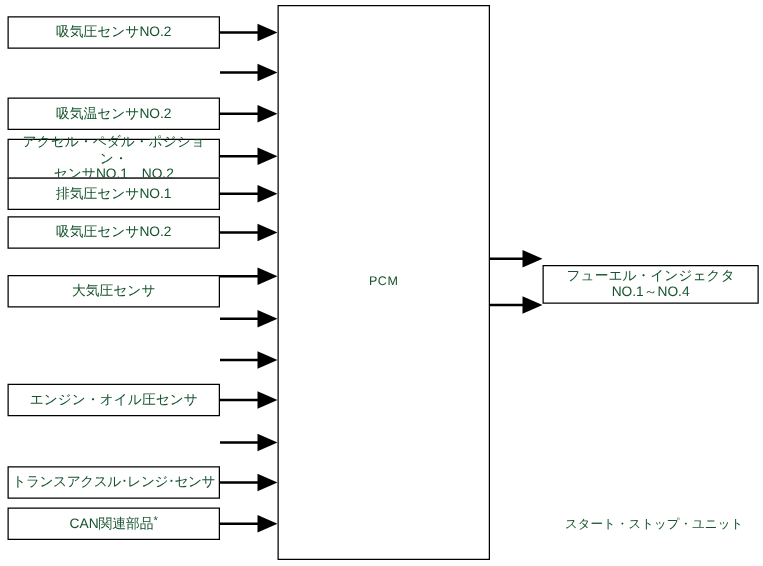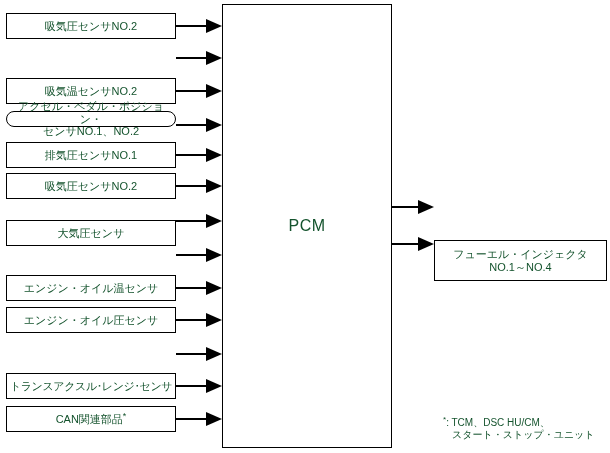--- a/index.html
+++ b/index.html
@@ -8,23 +8,23 @@
     font-family:"Liberation Sans","DejaVu Sans",sans-serif; color:#14532d;
     overflow:hidden;
   }
   .box {
     position:absolute; box-sizing:border-box;
     border:1.5px solid #000000; background:#ffffff;
     display:flex; align-items:center; justify-content:center;
     text-align:center; font-size:11px;
   }
   .in  { left:6px;   width:170px; height:26px; }
-  .in.two { height:16px;border-radius:10px; }
+  .in.two { height:32px; }
   .out { left:434px; width:173px; }
-  .pcm { left:222px; top:4px; width:170px; height:444px; font-size:16px; letter-spacing:0.5px; }
+  .pcm { left:222px; top:4px; width:170px; height:444px; font-size:10px; letter-spacing:0.5px; }
   .lbl { white-space:pre-line; line-height:12.5px; }
   .tight .lbl { letter-spacing:-0.4px; }
   .mark { position:relative; top:-3px; font-size:9px; line-height:9px; }
   .arrow { position:absolute; height:14px; }
   .aline { position:absolute; left:0; right:13px; top:6px; height:2px; background:#000000; }
   .ahead { position:absolute; right:0; top:0; width:0; height:0;
            border-left:16px solid #000000; border-top:7px solid transparent; border-bottom:7px solid transparent; }
   .footnote { position:absolute; left:443px; top:414px; font-size:10px; line-height:11.5px; }
   .fline { white-space:nowrap; }
   .fline sup { font-size:8px; }
@@ -46,23 +46,20 @@
 センサNO.1、NO.2</span>
     </div>
   <div class="box in" style="top:142px">
       <span class="lbl">排気圧センサNO.1</span>
     </div>
   <div class="box in" style="top:173px">
       <span class="lbl">吸気圧センサNO.2</span>
     </div>
   <div class="box in" style="top:220px">
       <span class="lbl">大気圧センサ</span>
-    </div>
-  <div class="box in" style="top:275px">
-      <span class="lbl">エンジン・オイル温センサ</span>
     </div>
   <div class="box in" style="top:307px">
       <span class="lbl">エンジン・オイル圧センサ</span>
     </div>
   <div class="box in tight" style="top:373px">
       <span class="lbl">トランスアクスル･レンジ･センサ</span>
     </div>
   <div class="box in" style="top:406px">
       <span class="lbl">CAN関連部品</span>
       <sup class="mark">*</sup>
@@ -127,23 +124,22 @@
 
   <div class="arrow" style="top:200px;left:392px;width:42px">
       <i class="aline"></i>
       <i class="ahead"></i>
     </div>
   <div class="arrow" style="top:237px;left:392px;width:42px">
       <i class="aline"></i>
       <i class="ahead"></i>
     </div>
 
-  <div class="box out" style="top:240px;height:41px">
+  <div class="box out" style="top:212px;height:31px">
       <span class="lbl">フューエル・インジェクタ
 NO.1～NO.4</span>
     </div>
 
   <div class="footnote">
-    <div class="fline"><sup>*</sup><span>: TCM、DSC HU/CM、</span></div>
     <div class="fline fline2">スタート・ストップ・ユニット</div>
   </div>
 
 </div>
 
 </body></html>

